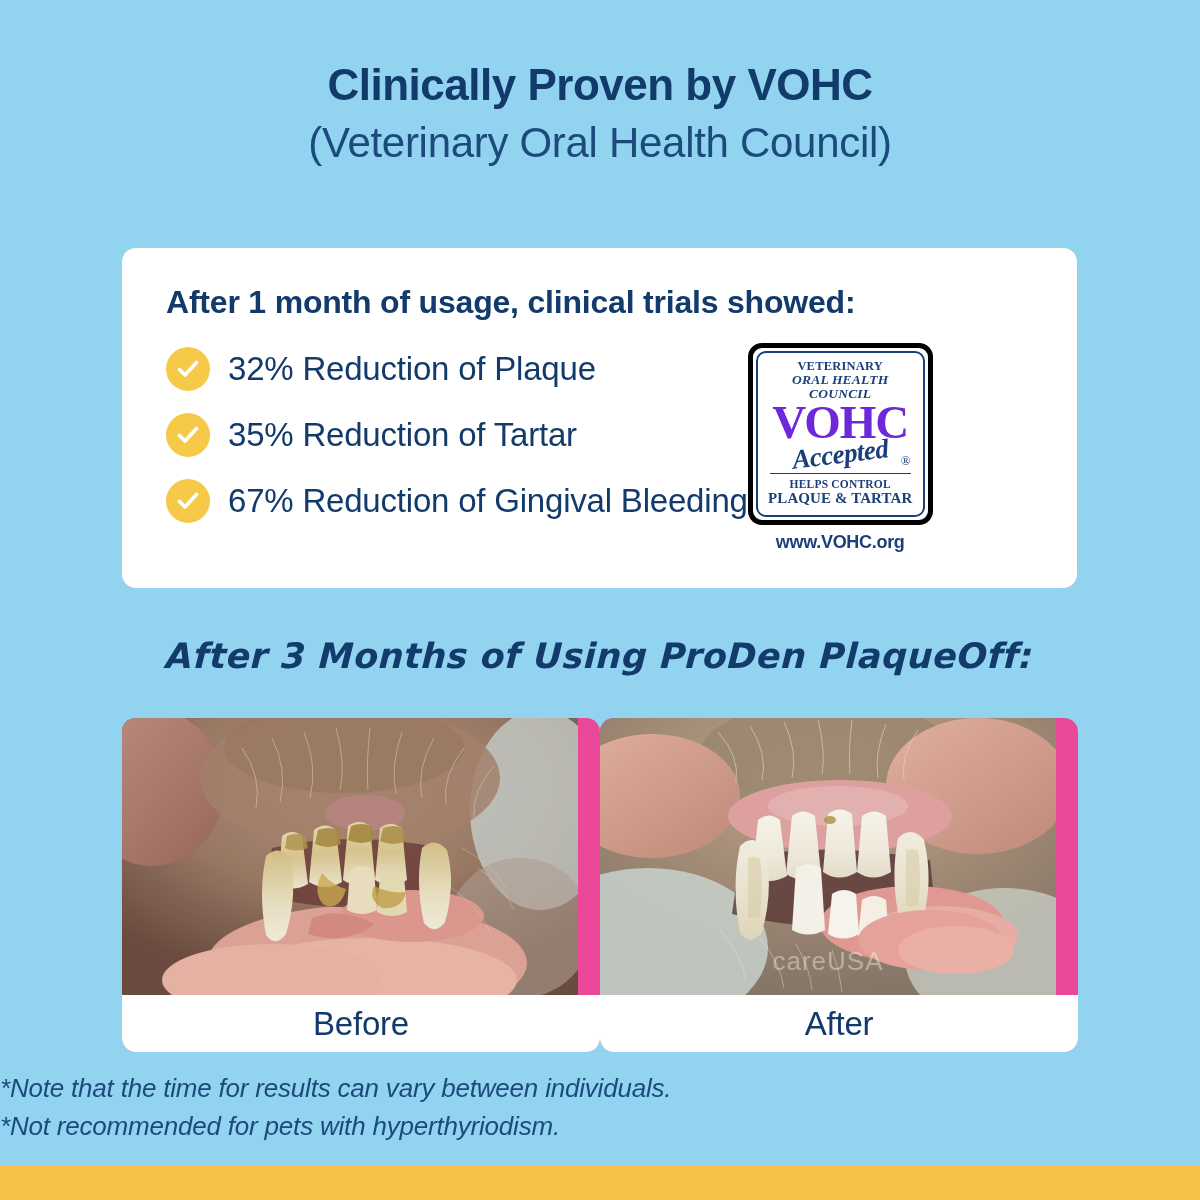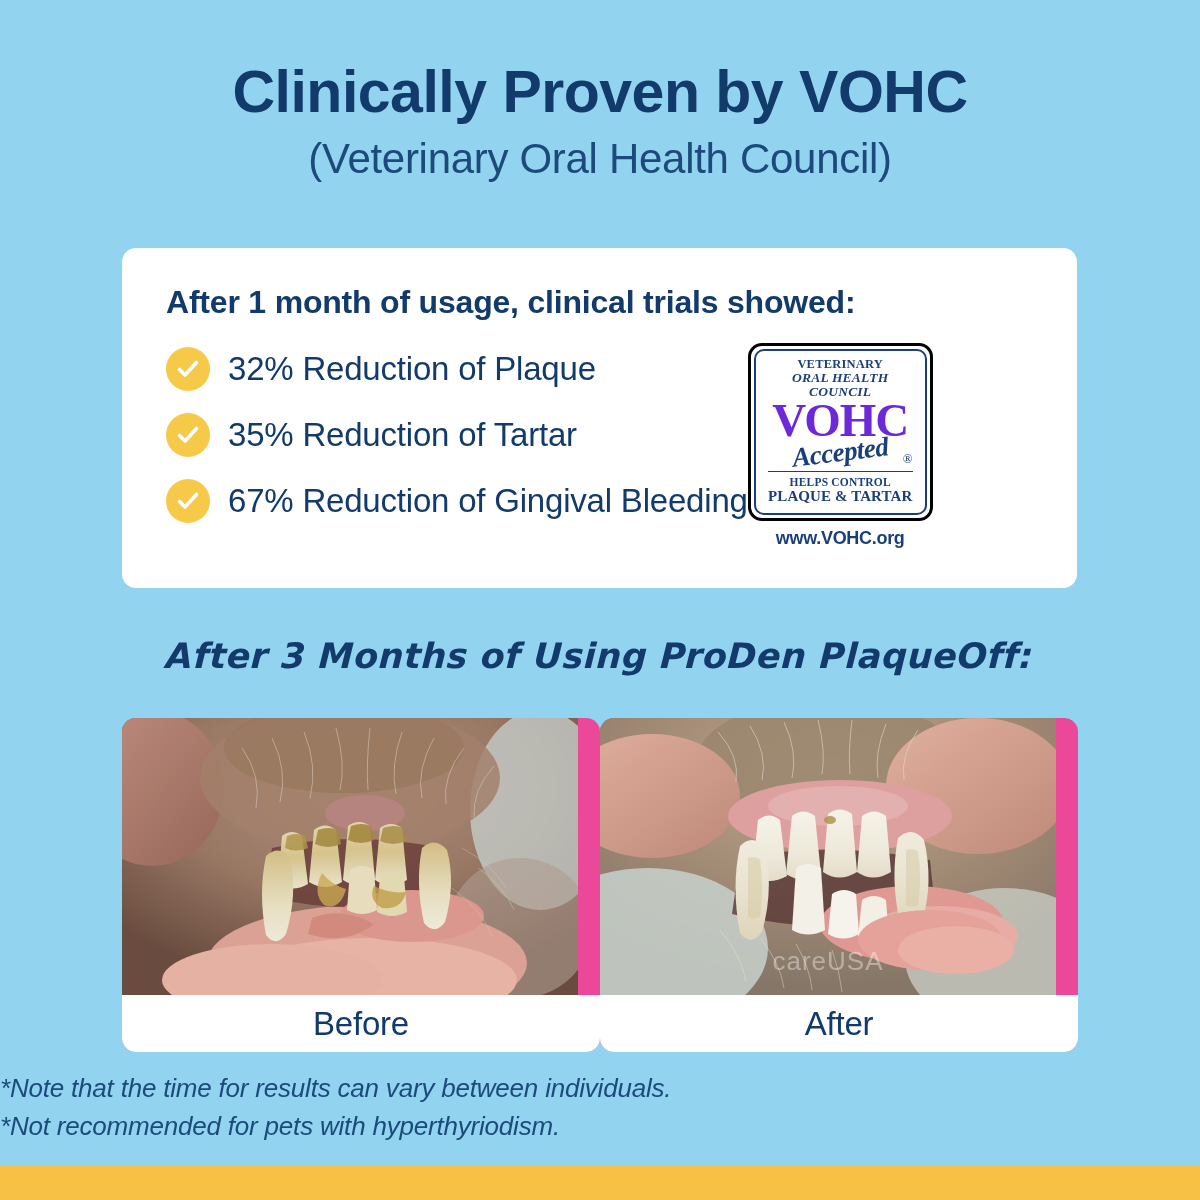--- a/index.html
+++ b/index.html
@@ -24,21 +24,21 @@
 
   
   .header {
     position: absolute;
     top: 62px;
     left: 0;
     width: 1200px;
     text-align: center;
   }
   .title {
-    font-size: 59px;
+    font-size: 44px;
     font-weight: bold;
     color: #123a6b;
     letter-spacing: -0.5px;
     line-height: 1.05;
     margin: 0;
   }
   .subtitle {
     font-size: 42px;
     font-weight: normal;
     color: #1c4a7a;
@@ -105,21 +105,21 @@
 
   
   .vohc-logo {
     width: 185px;
     flex: 0 0 185px;
     margin-top: 8px;
     margin-right: 6px;
     text-align: center;
   }
   .vohc-box {
-    border: 3px solid #000000;
+    border: 5px solid #000000;
     border-radius: 14px;
     padding: 3px;
     position: relative;
   }
   .vohc-inner {
     border: 2px solid #1b3f7a;
     border-radius: 10px;
     padding: 7px 6px 6px 6px;
   }
   .vohc-line1, .vohc-line2 {

